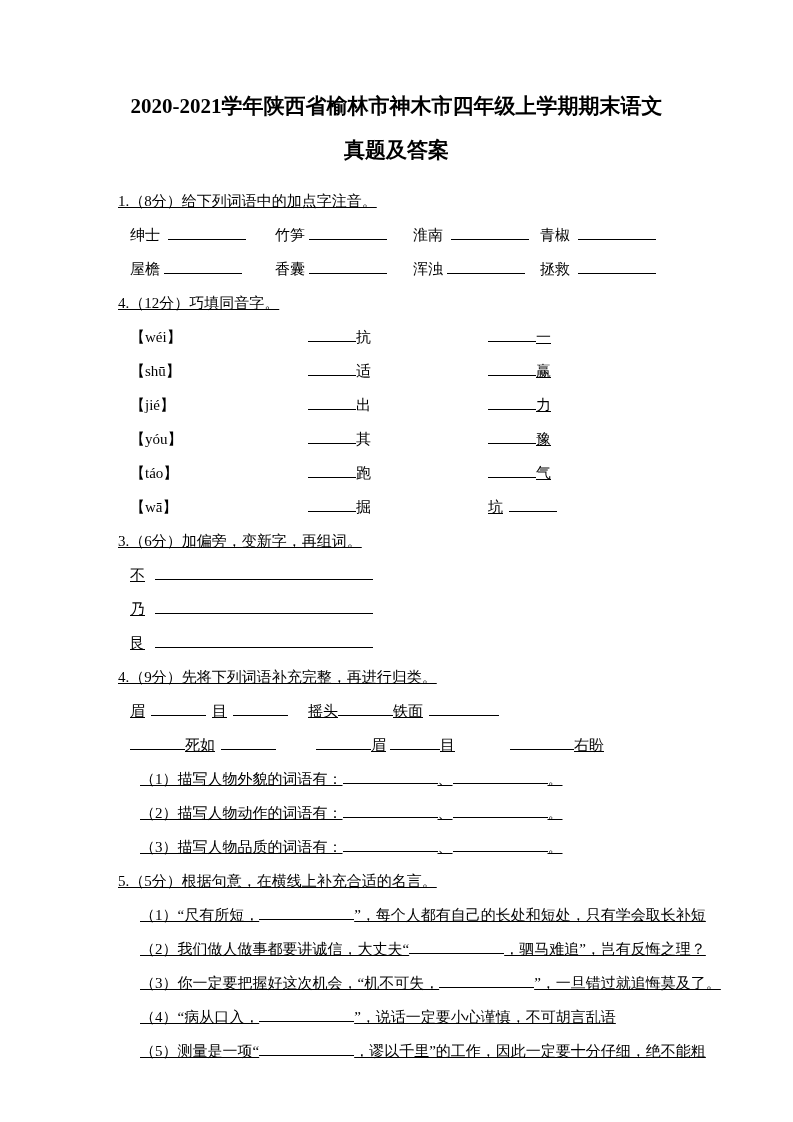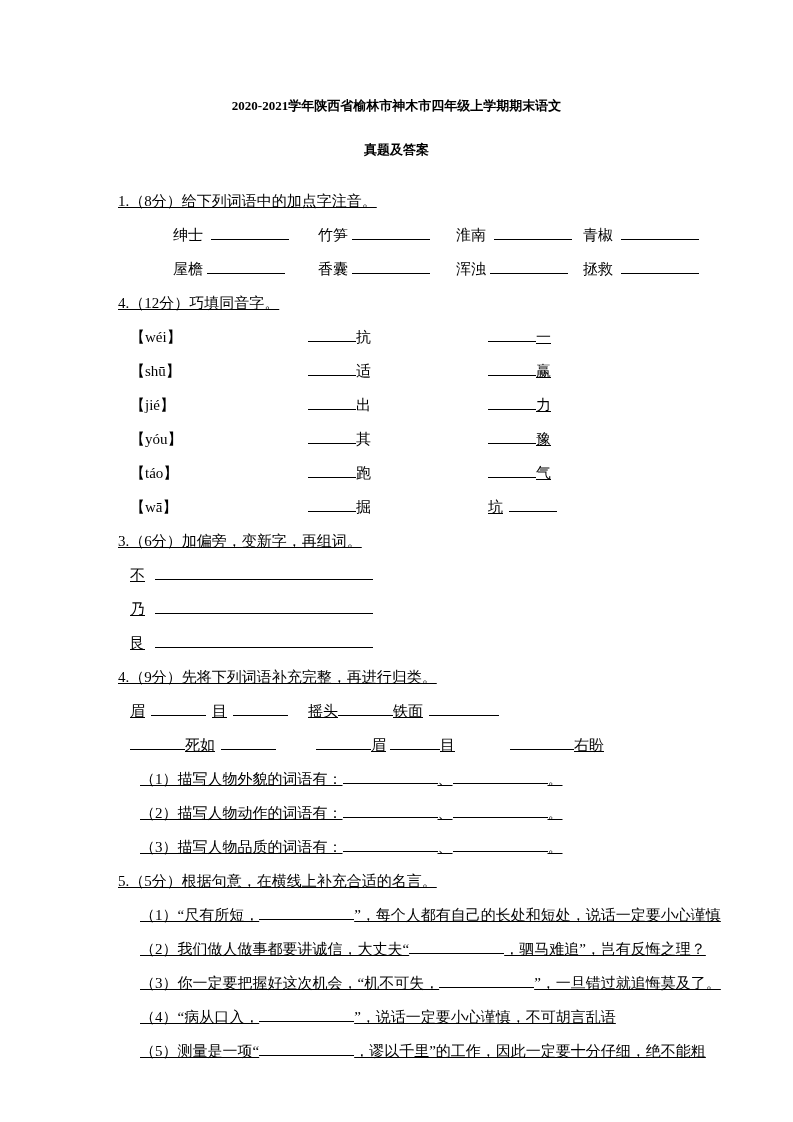--- a/index.html
+++ b/index.html
@@ -12,21 +12,21 @@
     background: #ffffff;
     color: #000000;
     font-family: "Liberation Serif", "DejaVu Serif", serif;
     font-size: 15px;
     overflow: hidden;
   }
   .title-block {
     padding-top: 84px;
     text-align: center;
     font-weight: 700;
-    font-size: 13px;
+    font-size: 21px;
     line-height: 44px;
     margin-bottom: 12px;
   }
   .content { padding: 0 28px 0 118px; text-decoration: underline; }
   .line { height: 34px; line-height: 34px; white-space: nowrap; }
   .indent  { padding-left: 12px; }
   .indent2 { padding-left: 22px; }
   
   .b {
     display: inline-block;
@@ -45,21 +45,21 @@
   .ml4  { margin-left: 4px; }
   .ml6  { margin-left: 6px; }
   .ml8  { margin-left: 8px; }
   .ml10 { margin-left: 10px; }
   .ml20 { margin-left: 20px; }
   .ml40 { margin-left: 40px; }
   .ml55 { margin-left: 55px; }
   .ml110{ }
   
   .qcol  { display: inline-block; }
-  .cw145 { width: 145px; margin-left: 43px; }
+  .cw145 { width: 145px; }
   .cw138 { width: 138px; }
   .cw127 { width: 127px; }
   .q2label { display: inline-block; width: 178px; }
   .q2col   { display: inline-block; width: 180px; }
 </style>
 </head>
 <body>
 
 <div class="page">
 
@@ -121,21 +121,21 @@
     </div>
     <div class="line indent2">
       <span>（2）描写人物动作的词语有：</span><span class="b w95"></span><span>、</span><span class="b w95"></span><span>。</span>
     </div>
     <div class="line indent2">
       <span>（3）描写人物品质的词语有：</span><span class="b w95"></span><span>、</span><span class="b w95"></span><span>。</span>
     </div>
 
     <div class="line">5.（5分）根据句意，在横线上补充合适的名言。</div>
     <div class="line indent2">
-      <span>（1）“尺有所短，</span><span class="b w95"></span><span>”，每个人都有自己的长处和短处，说话一定要小心谨慎</span>
+      <span>（1）“尺有所短，</span><span class="b w95"></span><span>”，每个人都有自己的长处和短处，只有学会取长补短</span>
     </div>
     <div class="line indent2">
       <span>（2）我们做人做事都要讲诚信，大丈夫“</span><span class="b w95"></span><span>，驷马难追”，岂有反悔之理？</span>
     </div>
     <div class="line indent2">
       <span>（3）你一定要把握好这次机会，“机不可失，</span><span class="b w95"></span><span>”，一旦错过就追悔莫及了。</span>
     </div>
     <div class="line indent2">
       <span>（4）“病从口入，</span><span class="b w95"></span><span>”，说话一定要小心谨慎，不可胡言乱语</span>
     </div>

